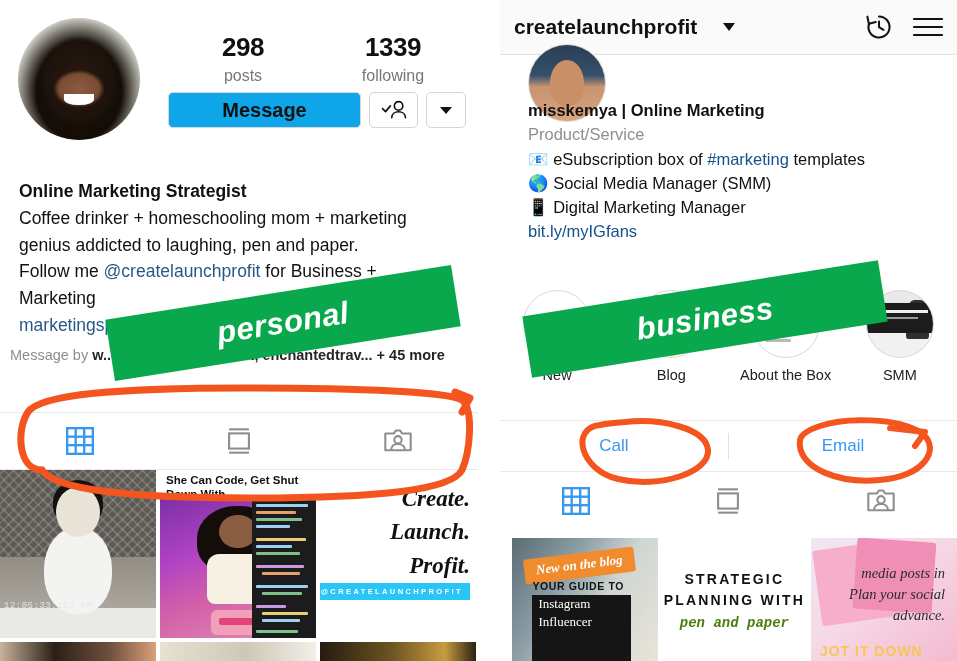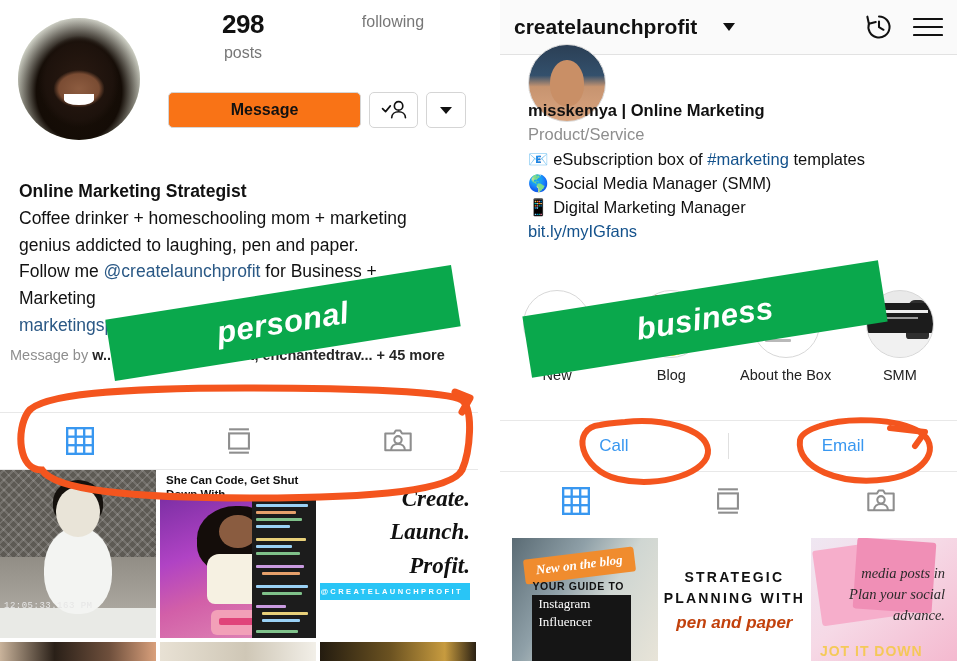--- a/index.html
+++ b/index.html
@@ -26,29 +26,29 @@
       radial-gradient(ellipse 30% 22% at 50% 58%, #8d5c40 0%, #7a4c33 55%, rgba(122,76,51,0) 70%),
       radial-gradient(ellipse 46% 52% at 50% 52%, #2a1a12 0%, #1d120c 60%, rgba(29,18,12,0) 72%),
       radial-gradient(ellipse 70% 80% at 50% 60%, #1a1008 0%, #140c06 50%, rgba(20,12,6,0) 80%),
       linear-gradient(180deg,#eef1e6 0%, #e6ebdc 100%);
   }
   .avatar .smile {
     position: absolute; left: 38%; top: 62%; width: 24%; height: 9%;
     background: #fff; border-radius: 0 0 50% 50%;
   }
 
-  .stats { position: absolute; left: 168px; top: 9px; width: 300px; display: flex; }
+  .stats { position: absolute; left: 168px; top: 32px; width: 300px; display: flex; }
   .stat { flex: 1; text-align: center; }
   .stat-num { font-size: 26px; font-weight: bold; color: #111; letter-spacing: -0.5px; }
   .stat-label { font-size: 16px; color: #777; margin-top: 4px; }
 
   .action-row { position: absolute; left: 168px; top: 92px; display: flex; gap: 8px; align-items: center; }
   .btn-message {
     width: 193px; height: 36px; border: 1px solid #d5d5d5; border-radius: 5px;
-    background: #f97316; font-size: 16px; font-weight: bold; color: #111;
+    background: #0ea5e9; font-size: 20px; font-weight: bold; color: #111;
     display: flex; align-items: center; justify-content: center; cursor: pointer;
   }
   .btn-sq {
     width: 49px; height: 36px; border: 1px solid #d5d5d5; border-radius: 5px;
     background: #fff; display: flex; align-items: center; justify-content: center; cursor: pointer;
   }
   .btn-sq.narrow { width: 40px; }
   .caret { width: 0; height: 0; border-left: 6px solid transparent; border-right: 6px solid transparent; border-top: 7px solid #111; }
 
   .bio { position: absolute; left: 10px; top: 178px; width: 460px; font-size: 17.5px; line-height: 1.53; color: #111; }
@@ -183,21 +183,21 @@
   .rp1 { background: linear-gradient(120deg,#5a6b74 0%, #8fa0a8 35%, #cfd6d2 60%, #e8e4d8 100%); }
   .rp1 .ribbon { position:absolute; left:8%; top:12%; width:76%; height:20%; background:#f08c2e; transform:rotate(-7deg);
                  color:#fff; font-weight:bold; font-size:13px; display:flex; align-items:center; justify-content:center;
                  border-radius:3px; font-family:"Liberation Serif", serif; font-style:italic; }
   .rp1 .guide { position:absolute; left:14%; top:34%; font-size:10.5px; font-weight:bold; color:#111; letter-spacing:.6px; }
   .rp1 .blackbox { position:absolute; left:14%; top:46%; width:68%; height:54%; background:#151515; }
   .rp1 .blackbox span { display:block; color:#fff; font-size:13px; font-family:"Liberation Serif", serif; padding-left:6px; line-height:1.42; }
 
   .rp2 { background:#fff; display:flex; flex-direction:column; align-items:center; justify-content:center; }
   .rp2 .l1 { font-size:14px; font-weight:bold; letter-spacing:2.2px; color:#111; line-height:1.5; text-align:center; }
-  .rp2 .l2 { font-size:17px; color:#c2410c; font-family:Liberation Sans, sans-serif; font-style:italic; font-weight:bold; margin-top:4px; }
+  .rp2 .l2 { font-size:14px; color:#4d7c0f; font-family:Liberation Mono, monospace; font-style:italic; font-weight:bold; margin-top:4px; }
 
   .rp3 { background: linear-gradient(140deg,#efe7f2 0%, #f6d9e6 45%, #f4b9cf 100%); }
   .rp3 .pad { position:absolute; left:4%; top:6%; width:56%; height:62%; background:#f6aecb; transform:rotate(-8deg); border-radius:3px; }
   .rp3 .pad2 { position:absolute; left:30%; top:2%; width:54%; height:58%; background:#f08fb6; transform:rotate(4deg); border-radius:3px; }
   .rp3 .hand { position:absolute; right:4%; top:20%; width:92%; text-align:right; font-family:"Liberation Serif", serif;
                font-style:italic; font-size:14.5px; line-height:1.45; color:#2a2a2a; padding-right:6px; }
   .rp3 .bigword { position:absolute; left:6%; bottom:2%; font-size:14px; font-weight:bold; color:#f5c842; letter-spacing:1px; opacity:.85; }
 
   
   .annot-bar {
@@ -225,20 +225,21 @@
       <div class="face"></div>
       <div class="smile"></div>
     </div>
 
     <div class="stats">
       <div class="stat">
         <div class="stat-num">298</div>
         <div class="stat-label">posts</div>
       </div>
       <div class="stat">
+        <div class="stat-num">1339</div>
         <div class="stat-label">following</div>
       </div>
     </div>
 
     <div class="action-row">
       <div class="btn-message">Message</div>
       <div class="btn-sq">
         <svg viewBox="0 0 28 24" width="28" height="22">
           <circle cx="19" cy="7.5" r="4.6" fill="none" stroke="#111" stroke-width="1.8"></circle>
           <path d="M11.5 20.5c0-4.1 3.4-6.6 7.5-6.6s7.5 2.5 7.5 6.6" fill="none" stroke="#111" stroke-width="1.8" stroke-linecap="round"></path>

